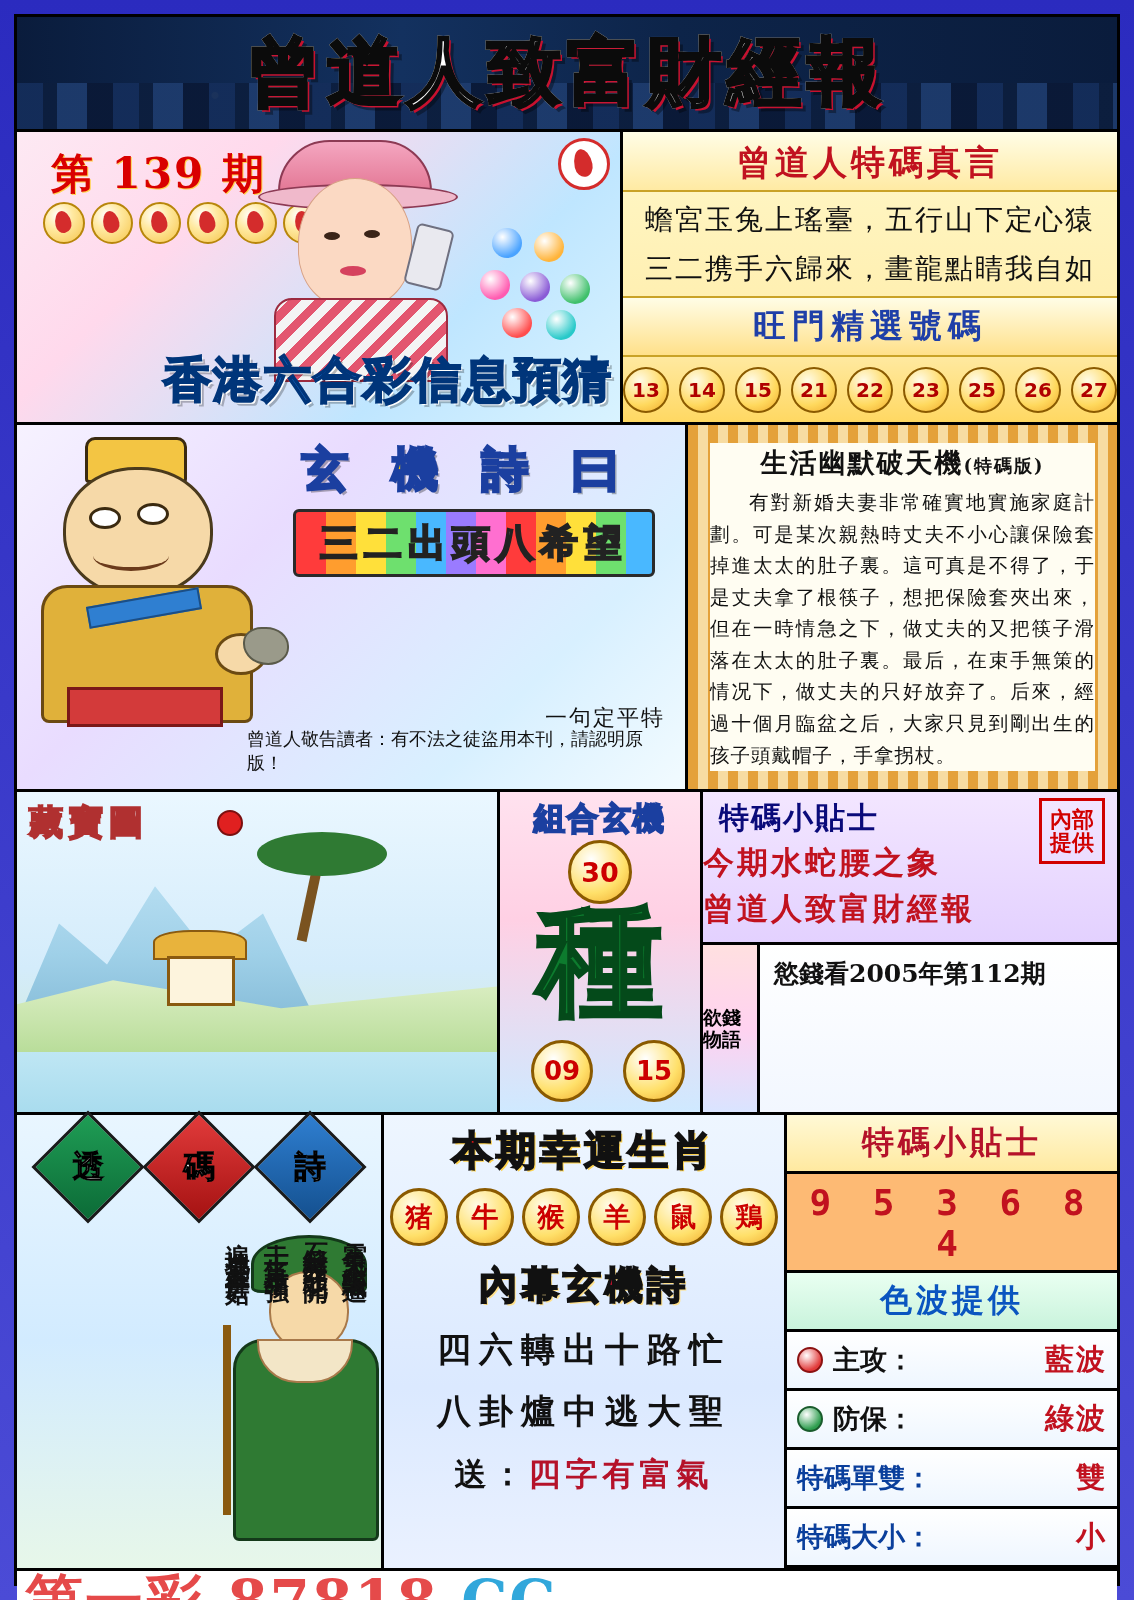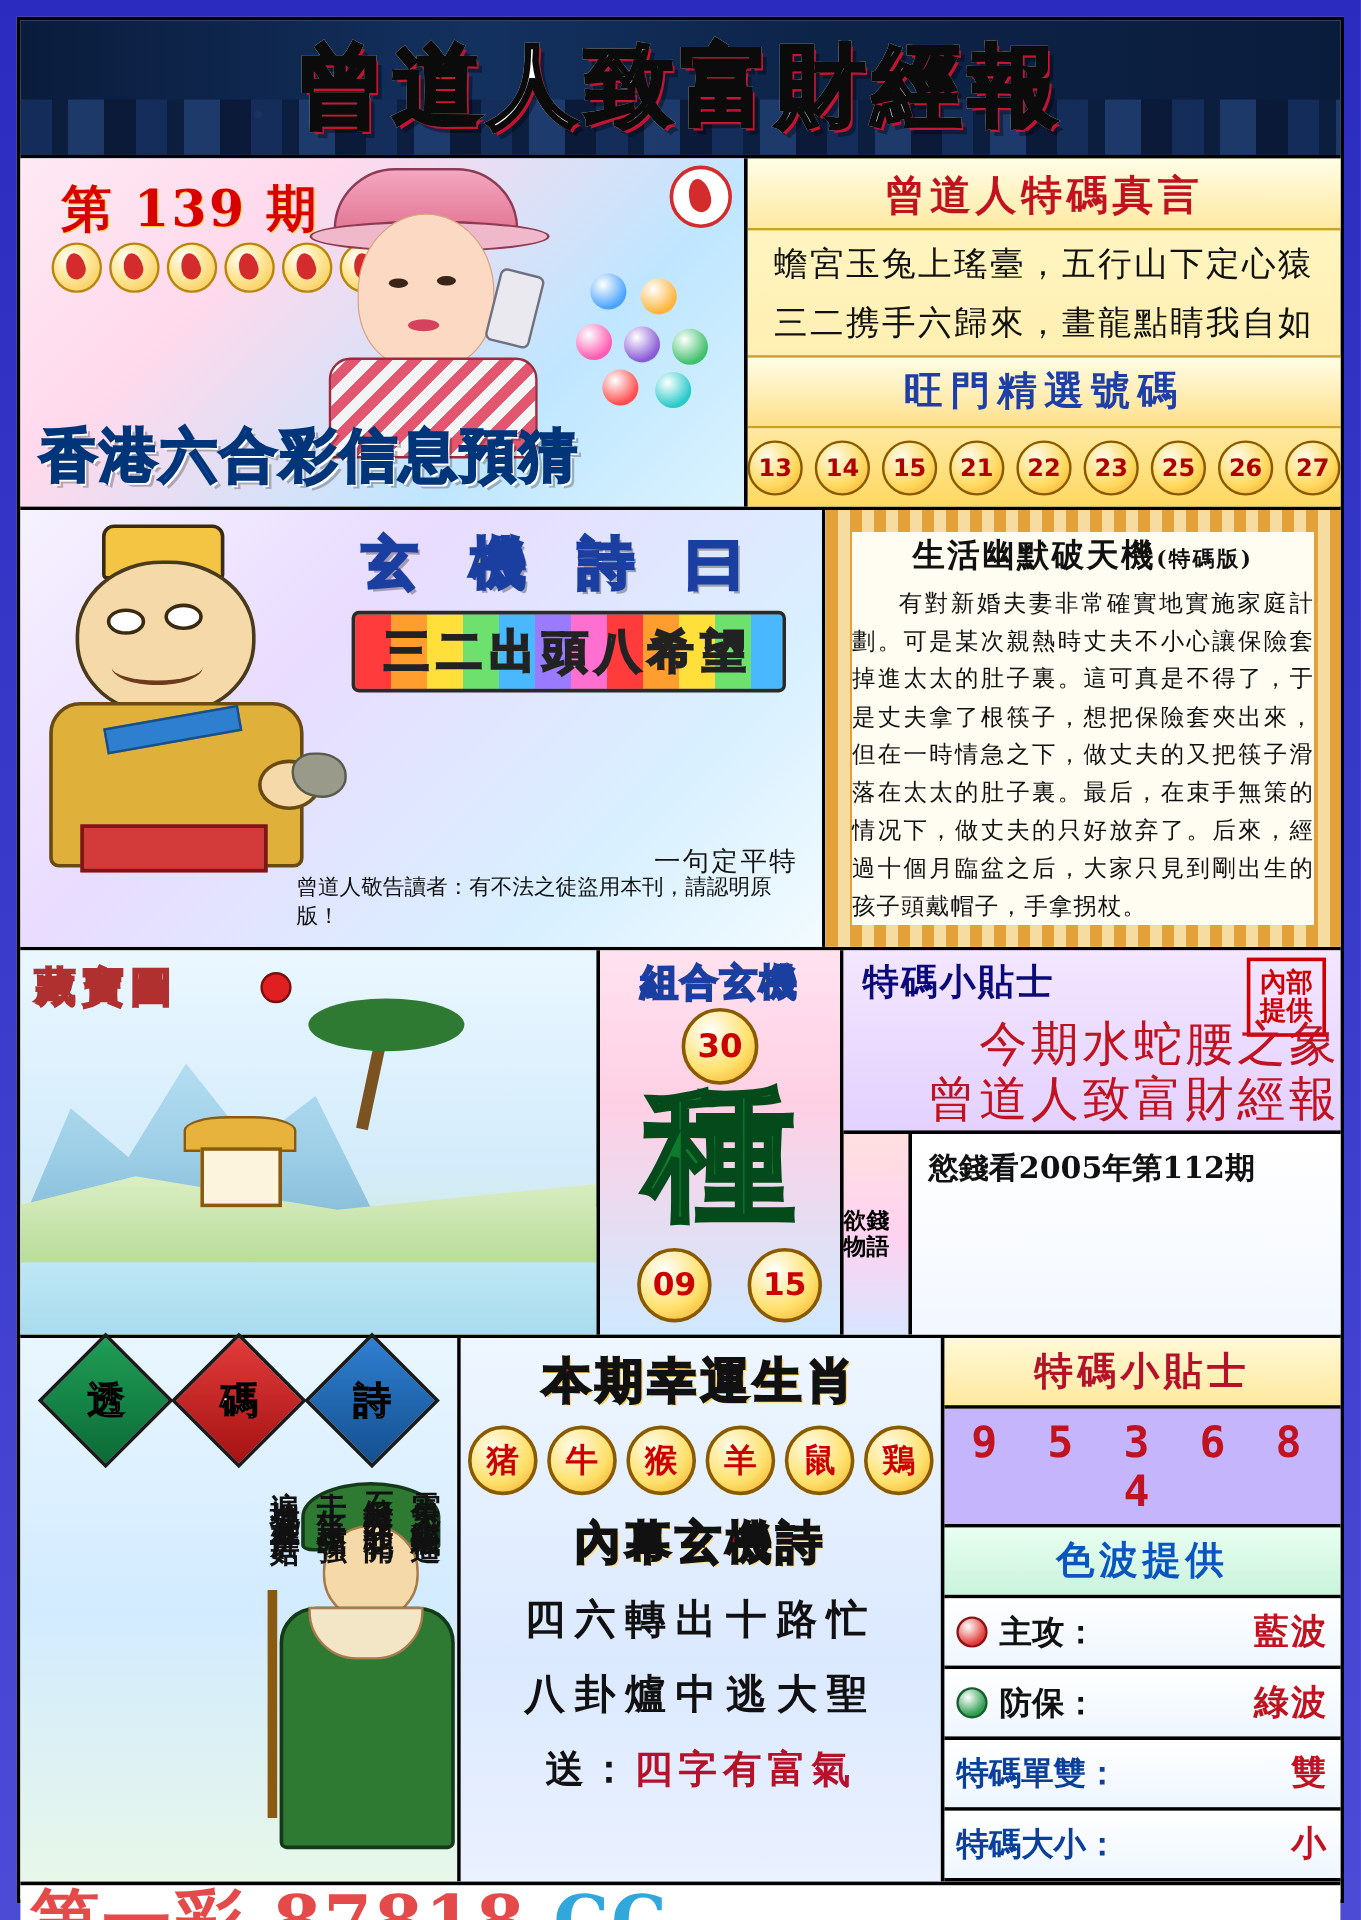--- a/index.html
+++ b/index.html
@@ -71,21 +71,21 @@
     width:38px;height:38px;border-radius:50%;
     background:radial-gradient(circle at 35% 30%,#fff,#ffe9a0 40%,#f6c54b 100%);
     border:2px solid #b8860b;position:relative;
   }
   .ball-sm:after{
     content:"";position:absolute;left:10px;top:7px;width:16px;height:22px;
     border-radius:50% 50% 50% 50%/60% 60% 40% 40%;
     background:#d42c2c;transform:rotate(-12deg);
   }
   .headline-cn{
-    position:absolute;left:16px;bottom:10px;width:580px;text-align:left;
+    position:absolute;left:16px;bottom:10px;width:580px;text-align:right;
     font-family:Liberation Sans, sans-serif;font-weight:bold;font-size:48px;
     letter-spacing:2px;color:#1b6fd1;
     -webkit-text-stroke:2px #00357a;
     text-shadow:2px 2px 0 #ffffff, 4px 4px 0 rgba(0,0,0,.25);
   }
   .girl{
     position:absolute;right:150px;top:8px;width:230px;height:220px;
   }
   .girl .hat{position:absolute;left:38px;top:0;width:150px;height:56px;border-radius:60px 60px 10px 10px;background:linear-gradient(180deg,#f4a6c0,#e1718f);border:2px solid #8d3a54;}
   .girl .brim{position:absolute;left:18px;top:44px;width:196px;height:22px;border-radius:50%;background:#f0b9cb;border:2px solid #8d3a54;}
@@ -281,22 +281,22 @@
     font-family:"DejaVu Serif","Liberation Serif",serif;font-weight:bold;font-size:30px;
     color:#0a0a7a;letter-spacing:2px;
   }
   .stamp{
     position:absolute;right:12px;top:6px;width:66px;height:66px;border:3px solid #d10000;
     color:#d10000;font-family:"DejaVu Serif","Liberation Serif",serif;font-weight:bold;
     font-size:22px;line-height:1.05;display:flex;flex-wrap:wrap;align-content:center;
     justify-content:center;text-align:center;padding:2px;box-sizing:border-box;
   }
   .tip-line{
-    text-align:right;font-family:"DejaVu Serif","Liberation Serif",serif;font-weight:normal;
-    font-size:40px;color:#c1121f;letter-spacing:3px;
+    text-align:left;font-family:"DejaVu Serif","Liberation Serif",serif;font-weight:bold;
+    font-size:31px;color:#c1121f;letter-spacing:3px;
   }
   .tip-l1{position:absolute;left:0;right:0;top:50px;}
   .tip-l2{position:absolute;left:0;right:0;top:96px;}
   .tip-bottom{flex:1;display:flex;background:#fff;}
   .vlabel{
     width:54px;border-right:3px solid #000;display:flex;flex-direction:column;
     align-items:center;justify-content:center;font-weight:bold;font-size:19px;
     font-family:"DejaVu Serif","Liberation Serif",serif;line-height:1.12;
     background:linear-gradient(180deg,#ffe0e0,#ffd2f0 50%,#d9e4ff);
   }
@@ -377,21 +377,21 @@
 
   .br{flex:1;display:flex;flex-direction:column;}
   .br-h{
     text-align:center;font-family:"DejaVu Serif","Liberation Serif",serif;font-weight:bold;
     font-size:32px;color:#b5122a;letter-spacing:4px;padding:6px 0;
     background:linear-gradient(180deg,#fff9d6,#ffe9a0);border-bottom:3px solid #000;
   }
   .br-nums{
     text-align:center;font-family:"DejaVu Sans Mono","Liberation Mono",monospace;
     font-weight:bold;font-size:36px;letter-spacing:10px;color:#c1121f;
-    padding:8px 0 6px;background:#c4b5fd;border-bottom:3px solid #000;
+    padding:8px 0 6px;background:#fdba74;border-bottom:3px solid #000;
   }
   .br-h2{
     text-align:center;font-family:"DejaVu Serif","Liberation Serif",serif;font-weight:bold;
     font-size:32px;color:#0a55c0;letter-spacing:4px;padding:6px 0;
     background:linear-gradient(180deg,#e9fff1,#c9f3dc);border-bottom:3px solid #000;
   }
   .br-row{
     display:flex;align-items:center;gap:10px;padding:8px 10px;
     border-bottom:3px solid #000;background:linear-gradient(180deg,#ffffff,#eef6ff);
   }

